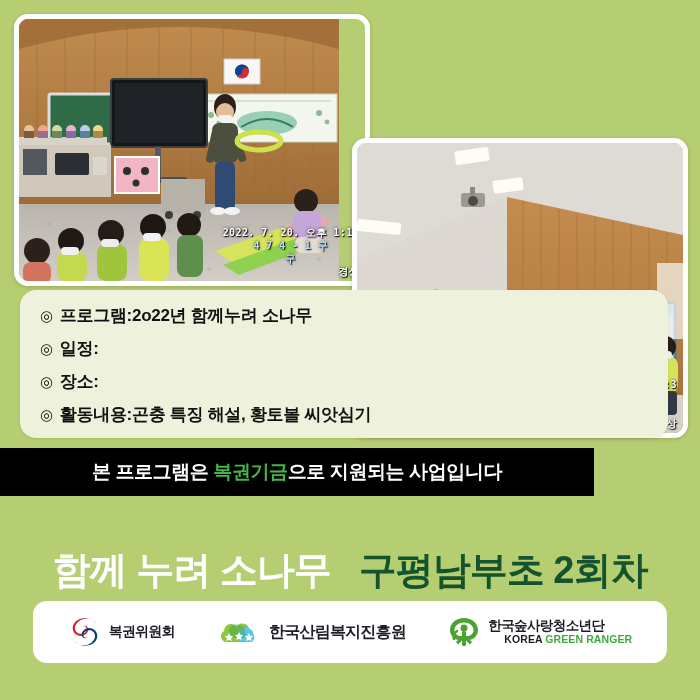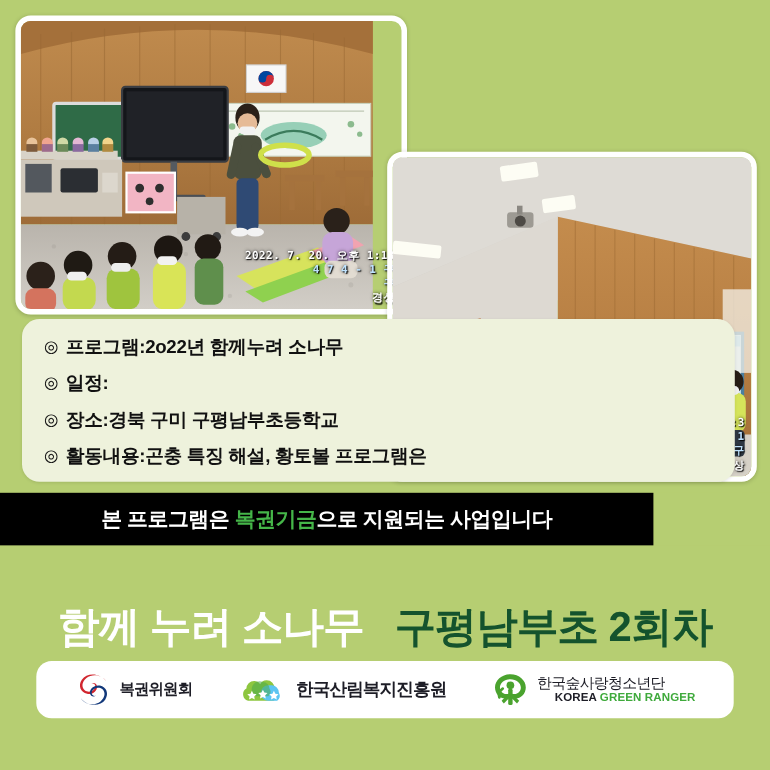--- a/index.html
+++ b/index.html
@@ -56,21 +56,21 @@
     text-align: right;
     color: #ffffff;
     font-family: "DejaVu Sans Mono", "Liberation Mono", monospace;
     font-size: 10px;
     font-weight: bold;
     line-height: 13px;
     letter-spacing: .4px;
     text-shadow: 0 0 3px rgba(0,0,0,.85), 1px 1px 1px rgba(0,0,0,.9);
     white-space: nowrap;
   }
-  .stamp .coord { color: #bfe3ff; }
+  .stamp .coord { color: #bfe3ff; text-align: center; }
 
   
   .info-panel {
     position: absolute;
     left: 20px;
     top: 290px;
     width: 648px;
     height: 148px;
     background: #eef2dc;
     border-radius: 16px;
@@ -142,21 +142,21 @@
     letter-spacing: -1px;
     margin-left: 28px;
   }
 
   
   .logo-bar {
     position: absolute;
     left: 33px;
     top: 601px;
     width: 634px;
-    height: 52px;
+    height: 62px;
     background: #ffffff;
     border-radius: 14px;
     display: flex;
     align-items: center;
     justify-content: space-around;
     box-sizing: border-box;
     padding: 0 14px;
   }
   .logo-item {
     display: flex;
@@ -172,21 +172,21 @@
   }
   .logo-label.small { font-size: 16px; }
   .ranger-text {
     display: flex;
     flex-direction: column;
     line-height: 1.05;
   }
   .ranger-ko {
     color: #1d1d26;
     font-size: 13.5px;
-    font-weight: normal;
+    font-weight: bold;
     letter-spacing: -.6px;
     white-space: nowrap;
   }
   .ranger-en {
     font-size: 10.5px;
     font-weight: bold;
     letter-spacing: .1px;
     white-space: nowrap;
     padding-left: 16px;
   }
@@ -526,28 +526,27 @@
       <div class="info-row">
         <span class="bullet">◎</span>
         <span>일정</span>
         <span> : </span>
       </div>
 
       <div class="info-row">
         <span class="bullet">◎</span>
         <span>장소</span>
         <span> : </span>
-        <span>경북 구미 구평남부초등학교</span>
       </div>
 
       <div class="info-row">
         <span class="bullet">◎</span>
         <span>활동내용</span>
         <span> : </span>
-        <span>곤충 특징 해설, 황토볼 프로그램은</span>
+        <span>곤충 특징 해설, 황토볼 씨앗심기</span>
       </div>
 
     </div>
   </div>
 
   <div class="black-band">
     <div class="band-text">
       <span>본 프로그램은 </span><span class="hl">복권기금</span><span>으로 지원되는 사업입니다</span>
     </div>
   </div>

